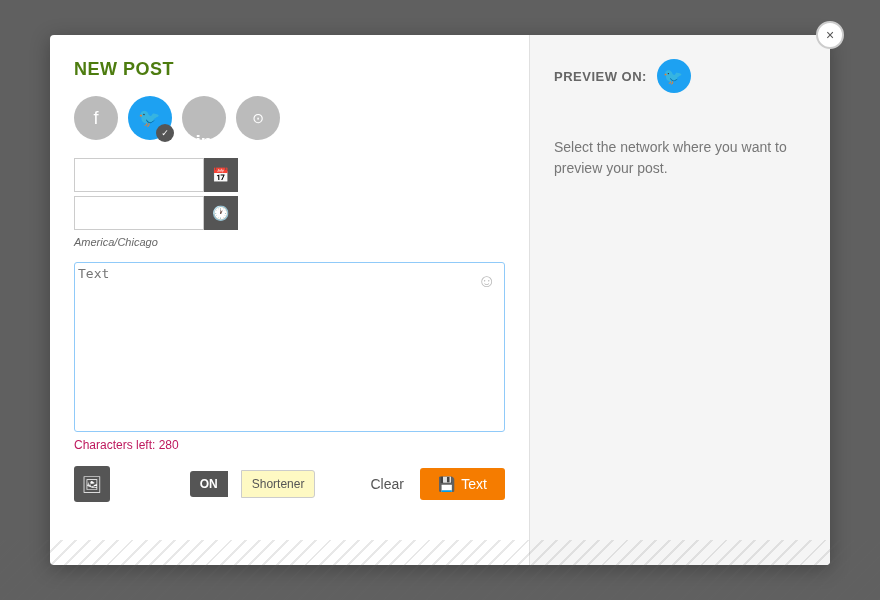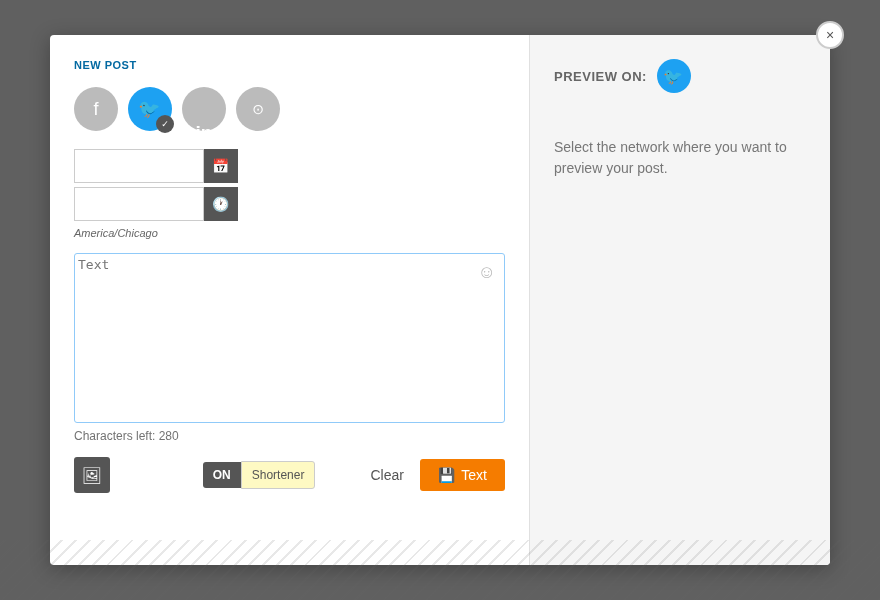--- a/index.html
+++ b/index.html
@@ -57,23 +57,23 @@
     }
 
     .right-panel {
       width: 300px;
       padding: 24px;
       background: #f5f5f5;
       border-radius: 0 4px 4px 0;
     }
 
     .section-title {
-      font-size: 11px;
+      font-size: 18px;
       font-weight: bold;
-      color: #0369a1;
+      color: #4d7c0f;
       letter-spacing: 0.5px;
       margin-bottom: 16px;
       text-transform: uppercase;
     }
 
     .social-icons {
       display: flex;
       gap: 10px;
       margin-bottom: 18px;
     }
@@ -177,21 +177,21 @@
       right: 8px;
       background: none;
       border: none;
       cursor: pointer;
       font-size: 18px;
       color: #bbb;
     }
 
     .chars-left {
       font-size: 12px;
-      color: #737373;
+      color: #be185d;
       margin-bottom: 14px;
     }
 
     .bottom-row {
       display: flex;
       align-items: center;
       justify-content: space-between;
     }
 
     .image-btn {
@@ -204,21 +204,21 @@
       align-items: center;
       justify-content: center;
       color: #fff;
       font-size: 16px;
       border-radius: 3px;
     }
 
     .right-actions {
       display: flex;
       align-items: center;
-      gap: 0;
+      gap: 13px;
     }
 
     .toggle-on {
       background: #555;
       color: #fff;
       border: none;
       padding: 6px 10px;
       font-size: 12px;
       font-weight: bold;
       cursor: pointer;

